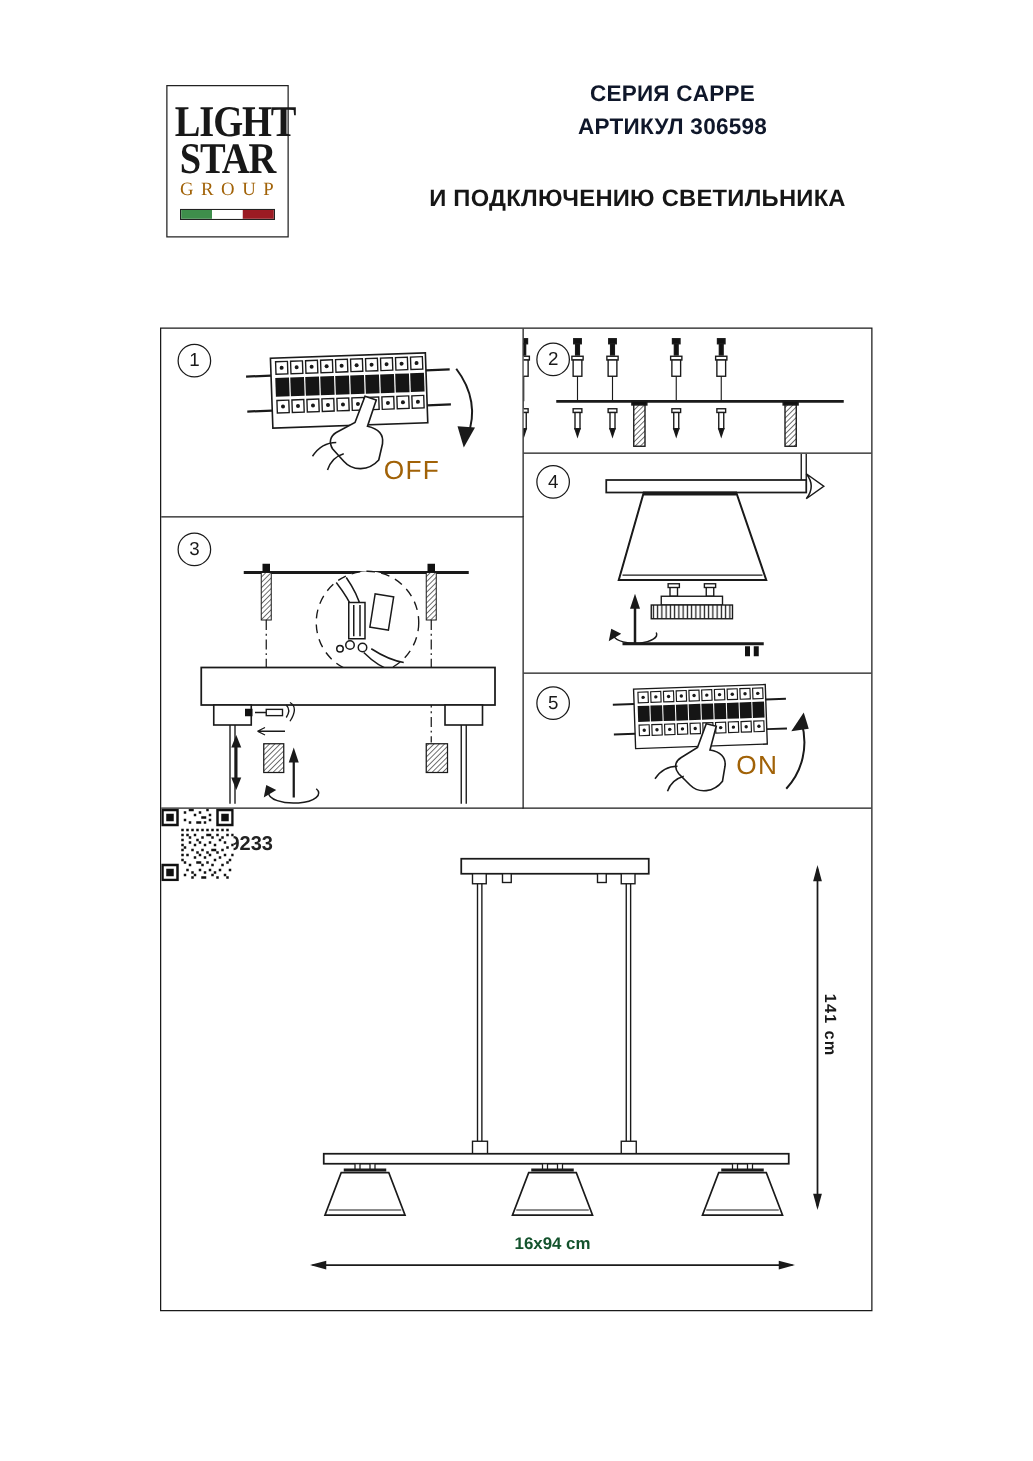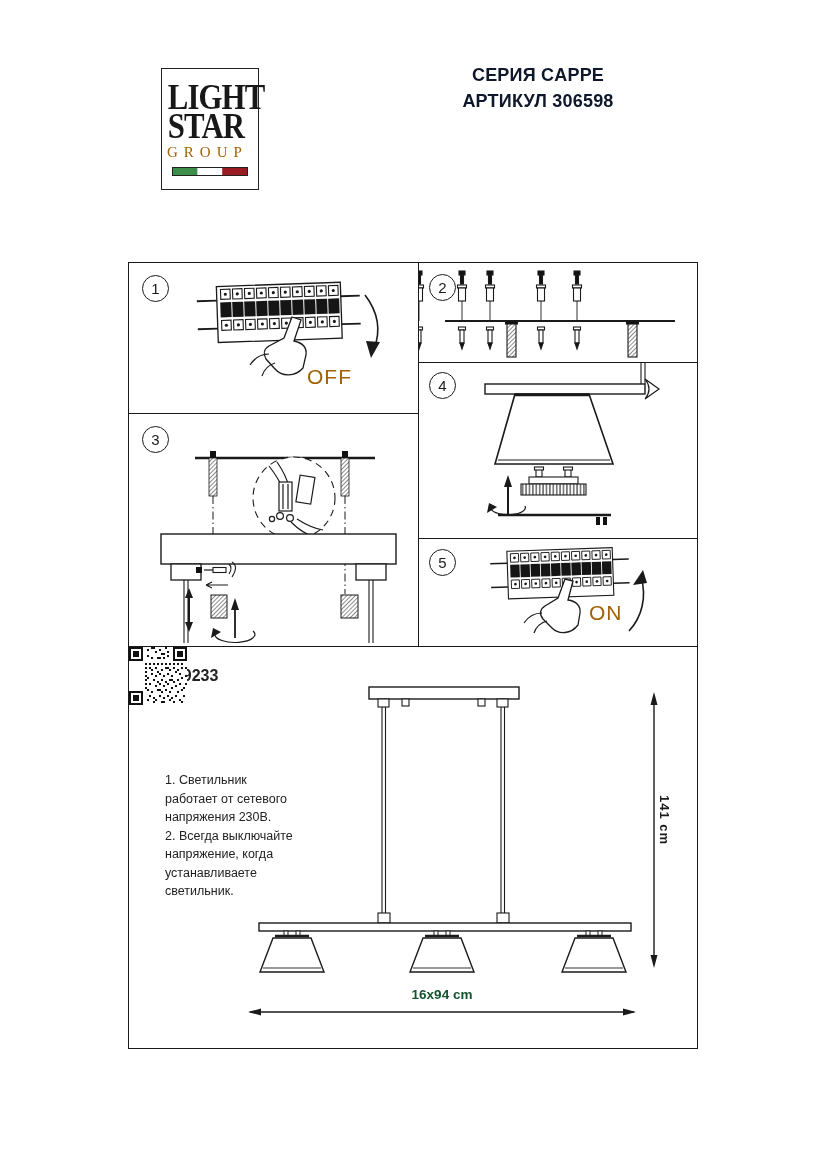--- a/index.html
+++ b/index.html
@@ -1,20 +1,20 @@
 <!DOCTYPE html>
 <html><head>
 <meta charset="utf-8">
 <style>
   html,body{margin:0;padding:0;background:#ffffff;}
   .page{position:relative;width:826px;height:1169px;background:#fff;overflow:hidden;
         font-family:"Liberation Sans",sans-serif;color:#1a1a1a;}
   
   .logo-box{position:absolute;left:133px;top:68px;width:98px;height:122px;
-            border:1.5px solid #222;background:#fff;box-sizing:border-box;margin-left:28px;}
+            border:1.5px solid #222;background:#fff;text-align:center;box-sizing:border-box;}
   .logo-word{font-family:"Liberation Serif",serif;font-weight:bold;font-size:35px;line-height:29px;
              letter-spacing:-1px;transform:scaleX(.88);transform-origin:center;color:#181818;}
   .logo-top{margin-top:14px;}
   .logo-group{font-family:Liberation Serif, serif;font-size:15px;letter-spacing:6px;color:#a16207;
               margin-top:3px;margin-left:5px;}
   .logo-flag{display:block;margin:6px auto 0 auto;}
   .title-block-1{position:absolute;left:373px;top:62px;width:330px;text-align:center;
                  font-weight:bold;font-size:18px;line-height:26px;letter-spacing:.2px;color:#0f172a;}
   .title-block-2{position:absolute;left:318px;top:147px;width:384px;text-align:center;
                  font-weight:bold;font-size:19px;line-height:26px;letter-spacing:.2px;color:#161616;}
@@ -57,20 +57,21 @@
       <rect x="25.6" y="1" width="24.6" height="7" fill="#ffffff"></rect>
       <rect x="50.2" y="1" width="24.8" height="7" fill="#9b1b23"></rect>
     </svg>
   </div>
 
   <div class="title-block-1">
     <div>СЕРИЯ CAPPE</div>
     <div>АРТИКУЛ 306598</div>
   </div>
   <div class="title-block-2">
+    <div>И ПОДКЛЮЧЕНИЮ СВЕТИЛЬНИКА</div>
   </div>
 
   <div class="main-box">
 
     <div class="panel p1">
       <div class="badge" style="left:13px;top:12px;">1</div>
       <svg width="288" height="149" viewBox="0 0 288 149">
         <g transform="translate(104,42) rotate(-2)">
           <rect x="-16" y="-19" width="124" height="56" fill="#fff" stroke="#1a1a1a" stroke-width="1.3"></rect>
           <line x1="-36" y1="-5" x2="-16" y2="-5" stroke="#1a1a1a" stroke-width="1.8"></line>
@@ -296,29 +297,20 @@
           M8,10h1v1h-1z M8,12h1v1h-1z M8,14h1v1h-1z M8,16h1v1h-1z M8,18h1v1h-1z M8,20h1v1h-1z
           M10,10h1v1h-1z M11,11h1v1h-1z M13,10h1v1h-1z M14,12h1v1h-1z M16,11h1v1h-1z M18,10h2v1h-2z M20,11h1v1h-1z M22,10h1v1h-1z M24,11h1v1h-1z M26,10h1v1h-1z
           M25,13h1v1h-1z M23,12h1v1h-1z M21,14h1v1h-1z M19,13h1v1h-1z M17,14h1v1h-1z M15,13h1v1h-1z M13,14h1v1h-1z M11,13h1v1h-1z M9,15h1v1h-1z
           M12,16h1v1h-1z M14,17h1v1h-1z M16,16h1v1h-1z M18,17h1v1h-1z M20,16h2v1h-2z M22,17h1v1h-1z M24,16h1v1h-1z M26,15h1v1h-1z
           M10,18h1v1h-1z M13,19h1v1h-1z M15,18h1v1h-1z M17,19h1v1h-1z M19,18h1v1h-1z M21,20h1v1h-1z M23,19h1v1h-1z M25,18h1v1h-1z M27,20h1v1h-1z
           M9,21h1v1h-1z M11,22h1v1h-1z M14,21h2v1h-2z M16,22h1v1h-1z M18,21h1v1h-1z M20,22h1v1h-1z M24,22h1v1h-1z M26,21h1v1h-1z
           M10,24h1v1h-1z M12,25h1v1h-1z M15,24h1v1h-1z M17,25h1v1h-1z M19,24h1v1h-1z M21,25h1v1h-1z M23,24h1v1h-1z M25,26h1v1h-1z M27,24h1v1h-1z
           M9,26h1v1h-1z M13,26h1v1h-1z M16,27h2v1h-2z M20,26h1v1h-1z M22,27h1v1h-1z M26,27h1v1h-1z M12,27h1v1h-1z M28,10h1v1h-1z M28,14h1v1h-1z M28,18h1v1h-1z"></path>
       </svg>
 
-      <div class="notes">
-        <div>1. Светильник</div>
-        <div>работает от сетевого</div>
-        <div>напряжения 230В.</div>
-        <div>2. Всегда выключайте</div>
-        <div>напряжение, когда</div>
-        <div>устанавливаете</div>
-        <div>светильник.</div>
-      </div>
 
       <svg width="566" height="397" viewBox="0 0 566 397" style="position:absolute;left:0;top:0;">
 
         <rect x="240" y="40" width="150" height="12" fill="#fff" stroke="#1a1a1a" stroke-width="1.4"></rect>
         <rect x="249" y="52" width="11" height="8" fill="#fff" stroke="#1a1a1a" stroke-width="1.1"></rect>
         <rect x="368" y="52" width="11" height="8" fill="#fff" stroke="#1a1a1a" stroke-width="1.1"></rect>
         <rect x="273" y="52" width="7" height="7" fill="#fff" stroke="#1a1a1a" stroke-width="1.1"></rect>
         <rect x="349" y="52" width="7" height="7" fill="#fff" stroke="#1a1a1a" stroke-width="1.1"></rect>
 
         <line x1="253" y1="60" x2="253" y2="266" stroke="#1a1a1a" stroke-width="1.1"></line>

